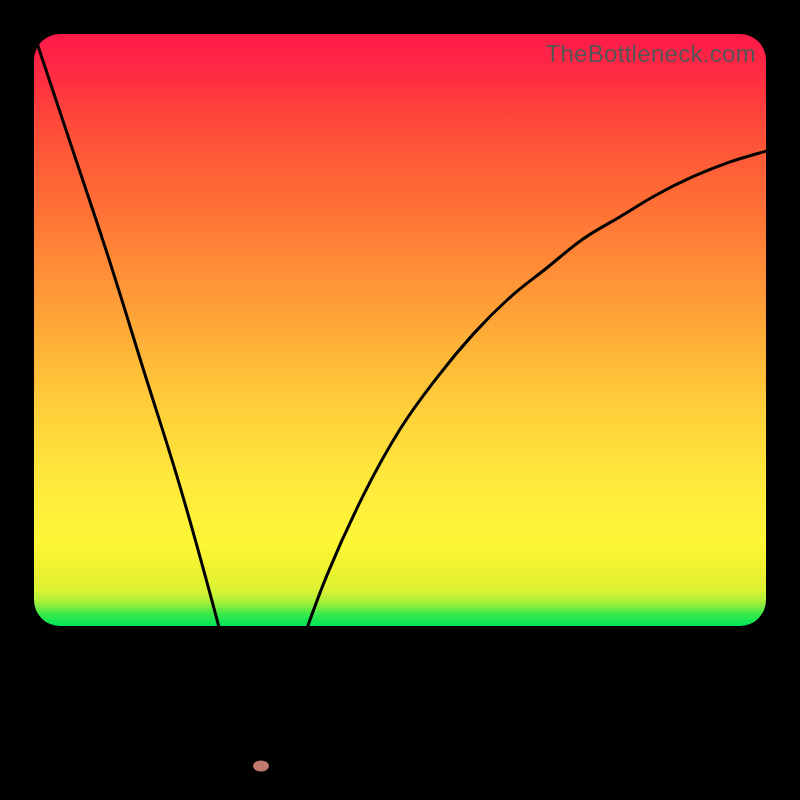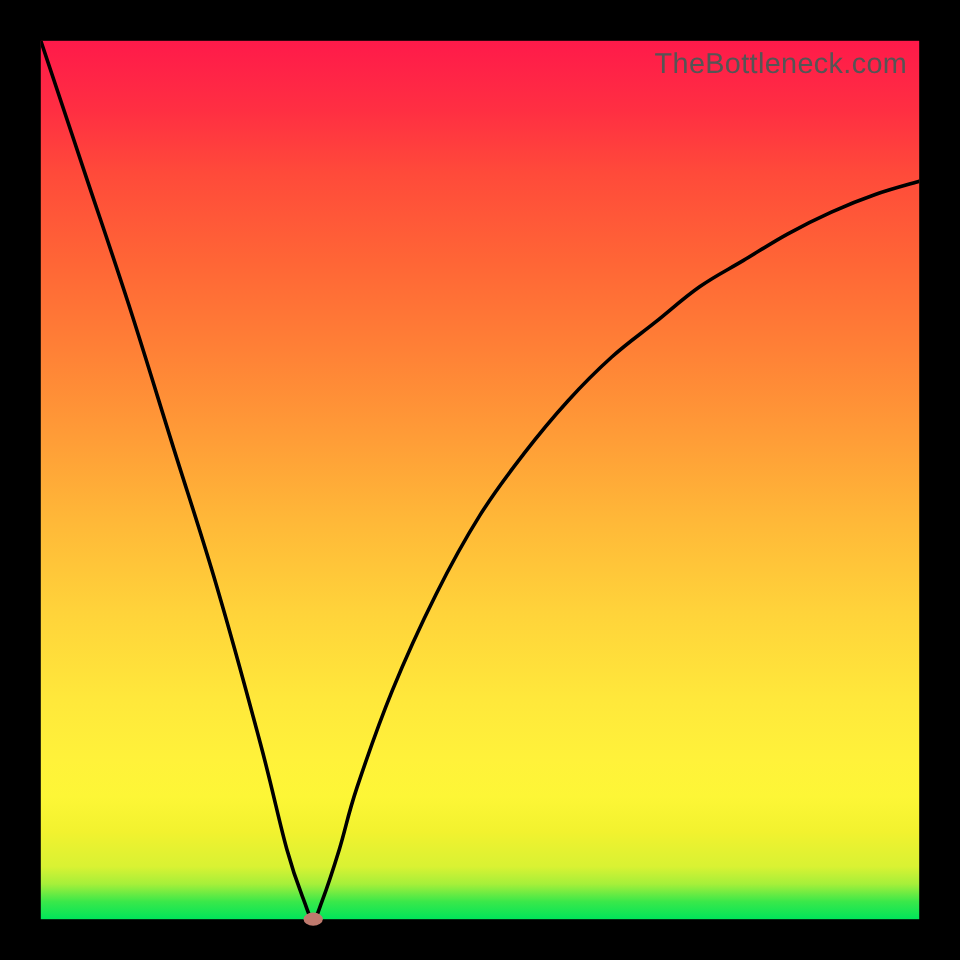--- a/index.html
+++ b/index.html
@@ -14,41 +14,42 @@
     position: relative;
     width: 800px;
     height: 800px;
     background: #000;
   }
   .plot-area {
     position: absolute;
     left: 34px;
     top: 34px;
     width: 732px;
-    height: 732px;
+    height: 592px;
     
     background: linear-gradient(
       to top,
       #00e55a 0%,
       #3ae84a 2%,
       #a6ef3a 4%,
       #d9f233 6%,
       #f2f22f 10%,
       #fdf636 14%,
       #fff23a 18%,
       #ffe83b 25%,
       #ffd33a 35%,
       #ffb938 45%,
       #ff9c37 55%,
       #ff8036 65%,
       #ff6536 75%,
       #ff4a3a 85%,
       #ff2f42 92%,
       #ff1a4a 100%
     );
+    border-radius: 26px;
   }
   .watermark {
     position: absolute;
     top: 6px;
     right: 10px;
     color: #555;
     font-size: 24px;
     font-weight: 500;
     letter-spacing: 0.3px;
     user-select: none;

